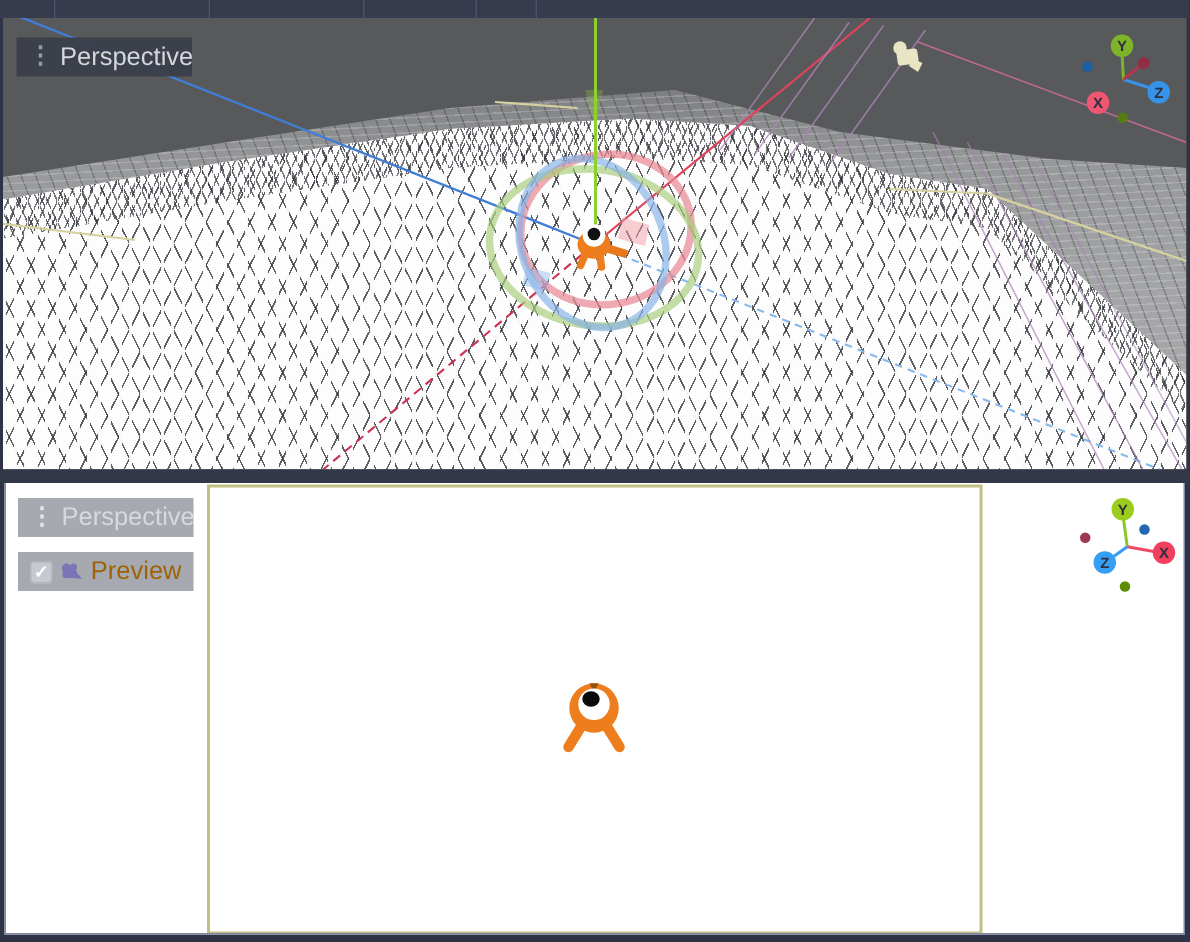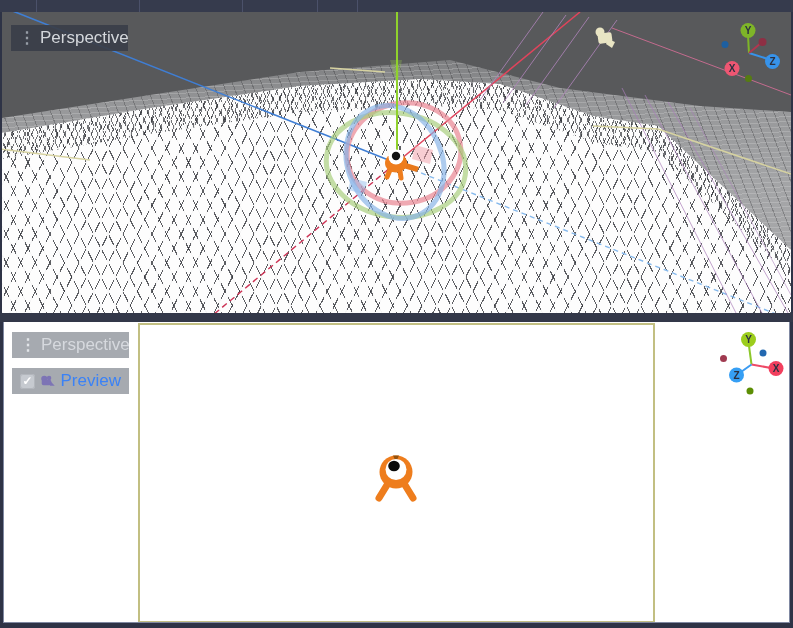--- a/index.html
+++ b/index.html
@@ -50,21 +50,21 @@
     position:absolute;height:26px;width:117px;box-sizing:border-box;
     display:flex;align-items:center;gap:5px;padding:0 8px;
     font-size:17px;line-height:26px;white-space:nowrap;
   }
   .chip .vdots{font-size:16px;font-weight:bold;letter-spacing:0;}
   #persp-top{left:9px;top:13px;background:rgba(58,62,73,0.93);color:#d4d7db;}
   #persp-top .vdots{color:#979da6;}
   #persp-bottom{left:8px;top:10px;background:rgba(146,151,159,0.82);color:#d6d9de;}
   #persp-bottom .vdots{color:#e2e5e9;}
   #preview-chip{left:8px;top:46px;background:rgba(146,151,159,0.82);}
-  #preview-chip .label{color:#3b82f6;}
+  #preview-chip .label{color:#a16207;}
   .checkbox{
     width:15px;height:15px;border-radius:3px;background:#c6cad0;
     box-shadow:inset 0 0 0 1px #b2b6bc;
     color:#ffffff;font-size:12px;font-weight:bold;line-height:15px;text-align:center;
     flex:0 0 auto;
   }
 
   
   #separator{position:absolute;left:0;top:313px;width:793px;height:9px;background:#333849;}
   #viewport-preview{

